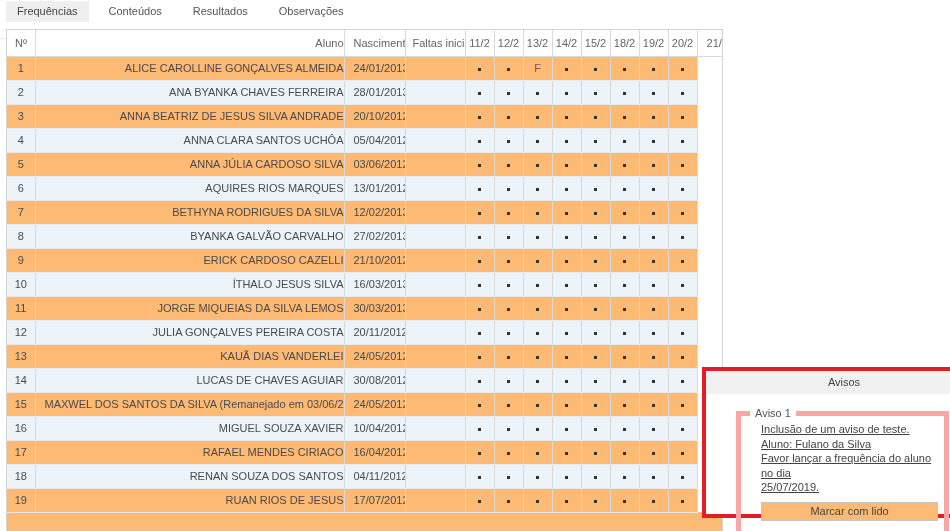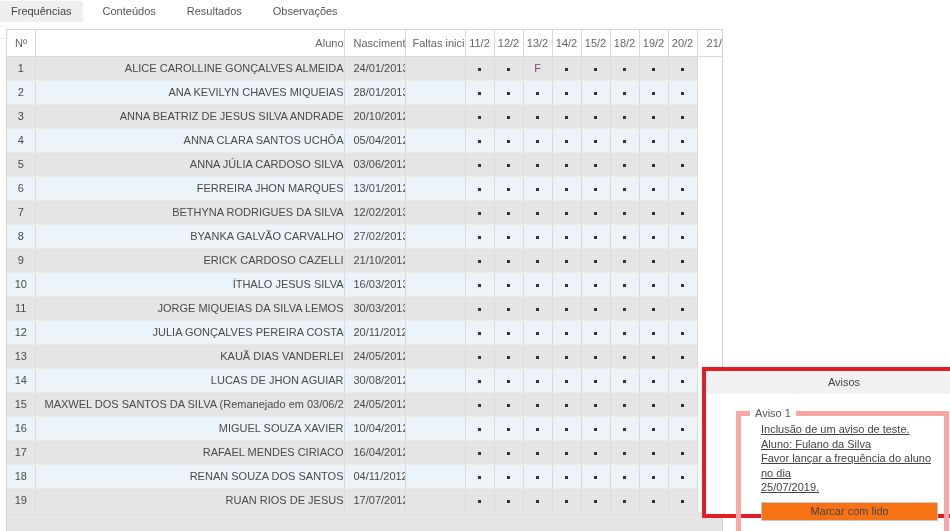--- a/index.html
+++ b/index.html
@@ -2,28 +2,28 @@
 <html><head>
 <meta charset="utf-8">
 <style>
   * { margin:0; padding:0; box-sizing:border-box; }
   html,body { background:#fff; }
   body { font-family:"Liberation Sans","DejaVu Sans",sans-serif; }
   .screen { position:relative; width:950px; height:531px; overflow:hidden; background:#fff; }
 
   
   .tabbar { position:absolute; left:0; top:0; width:716px; height:39px;
-            border-bottom:1px solid #ececec; display:flex; align-items:flex-start; padding-left:0; }
+            border-bottom:1px solid #ececec; display:flex; align-items:flex-start; padding-left:6px; }
   .tab { height:21px; line-height:21px; margin-top:1px; padding:0 11px; margin-right:9px;
          font-size:11px; color:#555; white-space:nowrap; cursor:default; }
   .tab.active { background:#efefef; color:#444; }
 
   
   .table-wrap { position:absolute; left:6px; top:29px; width:717px; height:502px;
-                overflow:hidden; border:1px solid #d4d4d4; border-bottom:none; background:#e5e5e5; }
+                overflow:hidden; border:1px solid #d4d4d4; border-bottom:none; background:#fdba74; }
   table { border-collapse:collapse; table-layout:fixed; width:730px; }
   th, td { font-size:11px; overflow:hidden; white-space:nowrap; }
   th { height:26px; font-weight:normal; color:#666; text-align:left;
        border-right:1px solid #d9d9d9; border-bottom:1px solid #d9d9d9; background:#fff; }
   td { height:24px; color:#4a4a4a;
        border-right:1px solid #d9d9d9; border-bottom:1px solid #eaeaea; }
   tbody tr.striped td { background:#ecf4fa; }
   .c-num  { width:28px; }
   .c-name { width:309px;text-align:right; }
   .c-birth{ width:61px; }
@@ -46,21 +46,21 @@
   .dialog-header { position:relative; height:23px; line-height:23px; background:#f1f1f1;
                    text-align:center; font-size:11px; color:#444; }
   .dialog-close { position:absolute; right:10px; top:0; line-height:23px;
                   font-size:12px; font-weight:bold; color:#222; cursor:default; }
   fieldset.notice { margin:13px 0 0 30px; width:213px; border:5px solid #fca5a5;
                     padding:3px 0 16px 0; }
   fieldset.notice legend { margin-left:9px; padding:0 5px; font-size:11px; color:#555; }
   .notice-lines { padding-left:20px; font-size:11px; line-height:14.5px; color:#444;text-decoration:underline; }
   .notice-btn { display:block; margin:7px 0 0 20px; width:177px; height:19px;
                 font-family:inherit; font-size:11px; color:#444;
-                background:#f97316; border:1px solid #c6c6c6; cursor:default; }
+                background:#fdba74; border:1px solid #c6c6c6; cursor:default; }
 </style>
 </head>
 <body>
 
 <div class="screen">
 
   <div class="tabbar" id="tabbar">
       <div class="tab active">Frequências</div>
       <div class="tab">Conteúdos</div>
       <div class="tab">Resultados</div>
@@ -97,21 +97,21 @@
             <td class="c-date"><span class="fmark">F</span></td>
             <td class="c-date"><span class="dot"></span></td>
             <td class="c-date"><span class="dot"></span></td>
             <td class="c-date"><span class="dot"></span></td>
             <td class="c-date"><span class="dot"></span></td>
             <td class="c-date"><span class="dot"></span></td>
             <td class="c-clip"></td>
           </tr>
           <tr class="striped">
             <td class="c-num">2</td>
-            <td class="c-name">ANA KEVILYN CHAVES MIQUEIAS</td>
+            <td class="c-name">ANA BYANKA CHAVES FERREIRA</td>
             <td class="c-birth">28/01/2013</td>
             <td class="c-abs"></td>
             <td class="c-date"><span class="dot"></span></td>
             <td class="c-date"><span class="dot"></span></td>
             <td class="c-date"><span class="dot"></span></td>
             <td class="c-date"><span class="dot"></span></td>
             <td class="c-date"><span class="dot"></span></td>
             <td class="c-date"><span class="dot"></span></td>
             <td class="c-date"><span class="dot"></span></td>
             <td class="c-date"><span class="dot"></span></td>
@@ -157,21 +157,21 @@
             <td class="c-date"><span class="dot"></span></td>
             <td class="c-date"><span class="dot"></span></td>
             <td class="c-date"><span class="dot"></span></td>
             <td class="c-date"><span class="dot"></span></td>
             <td class="c-date"><span class="dot"></span></td>
             <td class="c-date"><span class="dot"></span></td>
             <td class="c-clip"></td>
           </tr>
           <tr class="striped">
             <td class="c-num">6</td>
-            <td class="c-name">FERREIRA JHON MARQUES</td>
+            <td class="c-name">AQUIRES RIOS MARQUES</td>
             <td class="c-birth">13/01/2012</td>
             <td class="c-abs"></td>
             <td class="c-date"><span class="dot"></span></td>
             <td class="c-date"><span class="dot"></span></td>
             <td class="c-date"><span class="dot"></span></td>
             <td class="c-date"><span class="dot"></span></td>
             <td class="c-date"><span class="dot"></span></td>
             <td class="c-date"><span class="dot"></span></td>
             <td class="c-date"><span class="dot"></span></td>
             <td class="c-date"><span class="dot"></span></td>
@@ -277,21 +277,21 @@
             <td class="c-date"><span class="dot"></span></td>
             <td class="c-date"><span class="dot"></span></td>
             <td class="c-date"><span class="dot"></span></td>
             <td class="c-date"><span class="dot"></span></td>
             <td class="c-date"><span class="dot"></span></td>
             <td class="c-date"><span class="dot"></span></td>
             <td class="c-clip"></td>
           </tr>
           <tr class="striped">
             <td class="c-num">14</td>
-            <td class="c-name">LUCAS DE JHON AGUIAR</td>
+            <td class="c-name">LUCAS DE CHAVES AGUIAR</td>
             <td class="c-birth">30/08/2012</td>
             <td class="c-abs"></td>
             <td class="c-date"><span class="dot"></span></td>
             <td class="c-date"><span class="dot"></span></td>
             <td class="c-date"><span class="dot"></span></td>
             <td class="c-date"><span class="dot"></span></td>
             <td class="c-date"><span class="dot"></span></td>
             <td class="c-date"><span class="dot"></span></td>
             <td class="c-date"><span class="dot"></span></td>
             <td class="c-date"><span class="dot"></span></td>

